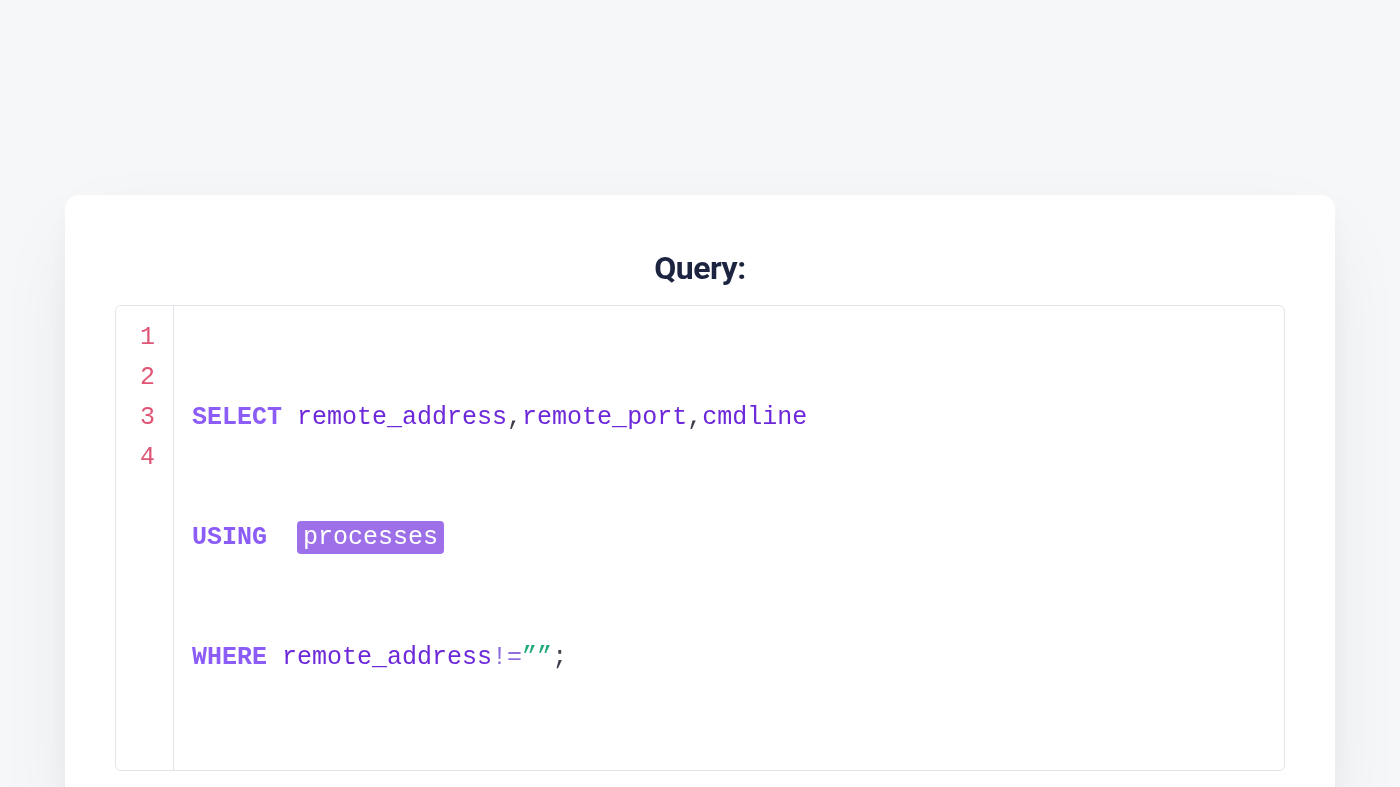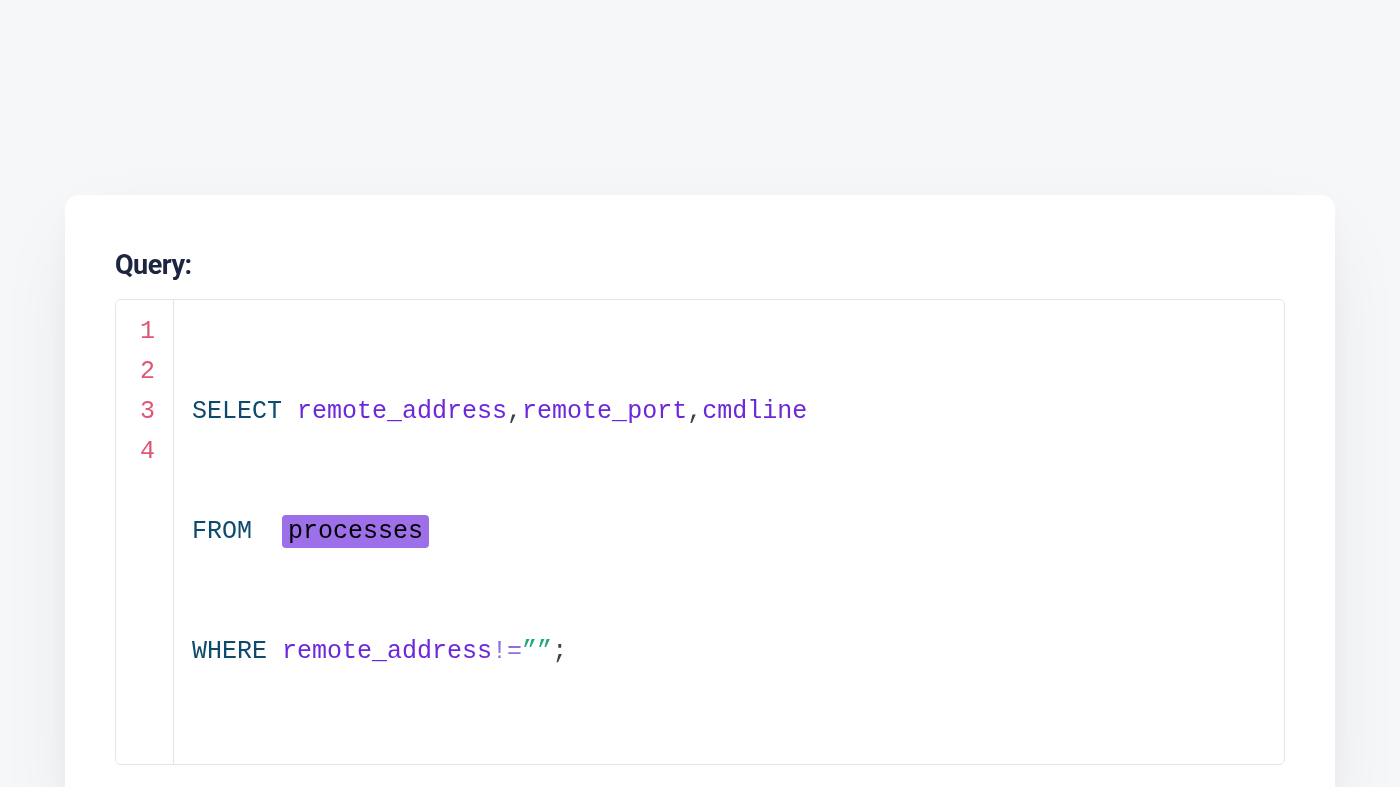--- a/index.html
+++ b/index.html
@@ -14,25 +14,26 @@
     padding-top: 195px;
   }
   .card {
     width: 1270px;
     background: #ffffff;
     border-radius: 14px;
     box-shadow: 0 30px 80px -20px rgba(0,0,0,0.10), 0 10px 30px -10px rgba(0,0,0,0.06);
     padding: 54px 50px 48px 50px;
   }
   .query-title {
-    font-size: 27px;
+    font-size: 32px;
     font-weight: 700;
     color: #1c2440;
     margin-bottom: 18px;
     letter-spacing: -0.5px;
+    text-align: center;
   }
   .code-block {
     border: 1px solid #e2e4ea;
     border-radius: 6px;
     display: flex;
     font-family: "SFMono-Regular", Consolas, "Liberation Mono", Menlo, monospace;
     font-size: 25px;
     line-height: 1.6;
     overflow: hidden;
   }
@@ -45,41 +46,41 @@
     background: #ffffff;
   }
   .gutter div { }
   .code {
     padding: 12px 18px;
     white-space: pre;
     color: #55585e;
     flex: 1;
   }
   .code .line { display: block; }
-  .kw  { color: #0c4a6e; } 
+  .kw  { color: #8b5cf6; font-weight: bold; } 
   .id  { color: #6d28d9; } 
-  .hl  { background: #9d6fe8; color: #000000; padding: 2px 6px; border-radius: 4px; }
+  .hl  { background: #9d6fe8; color: #ffffff; padding: 2px 6px; border-radius: 4px; }
   .op  { color: #8f6fe0; } 
   .str { color: #1fa978; } 
   .punc{ color: #3a3f4a; }
 </style>
 </head>
 <body>
 
 <div class="card">
 
   <div class="query-title">Query:</div>
 
   <div class="code-block">
     <div class="gutter">
       <div>1</div>
       <div>2</div>
       <div>3</div>
       <div>4</div>
     </div>
     <div class="code">
       <span class="line"><span class="kw">SELECT</span> <span class="id">remote_address</span><span class="punc">,</span><span class="id">remote_port</span><span class="punc">,</span><span class="id">cmdline</span></span>
-      <span class="line"><span class="kw">FROM</span>  <span class="hl">processes</span></span>
+      <span class="line"><span class="kw">USING</span>  <span class="hl">processes</span></span>
       <span class="line"><span class="kw">WHERE</span> <span class="id">remote_address</span><span class="op">!=</span><span class="str">””</span><span class="punc">;</span></span>
     </div>
   </div>
 
 </div>
 
 </body></html>

